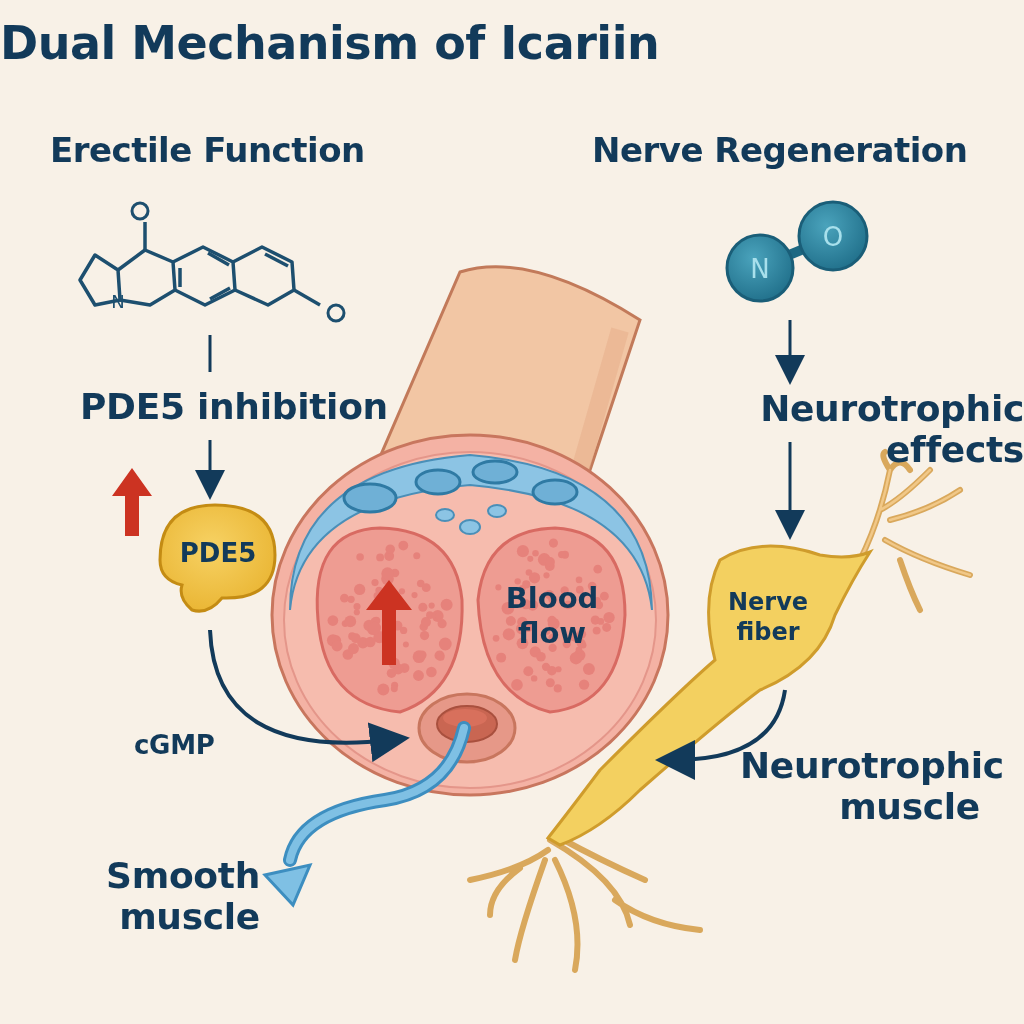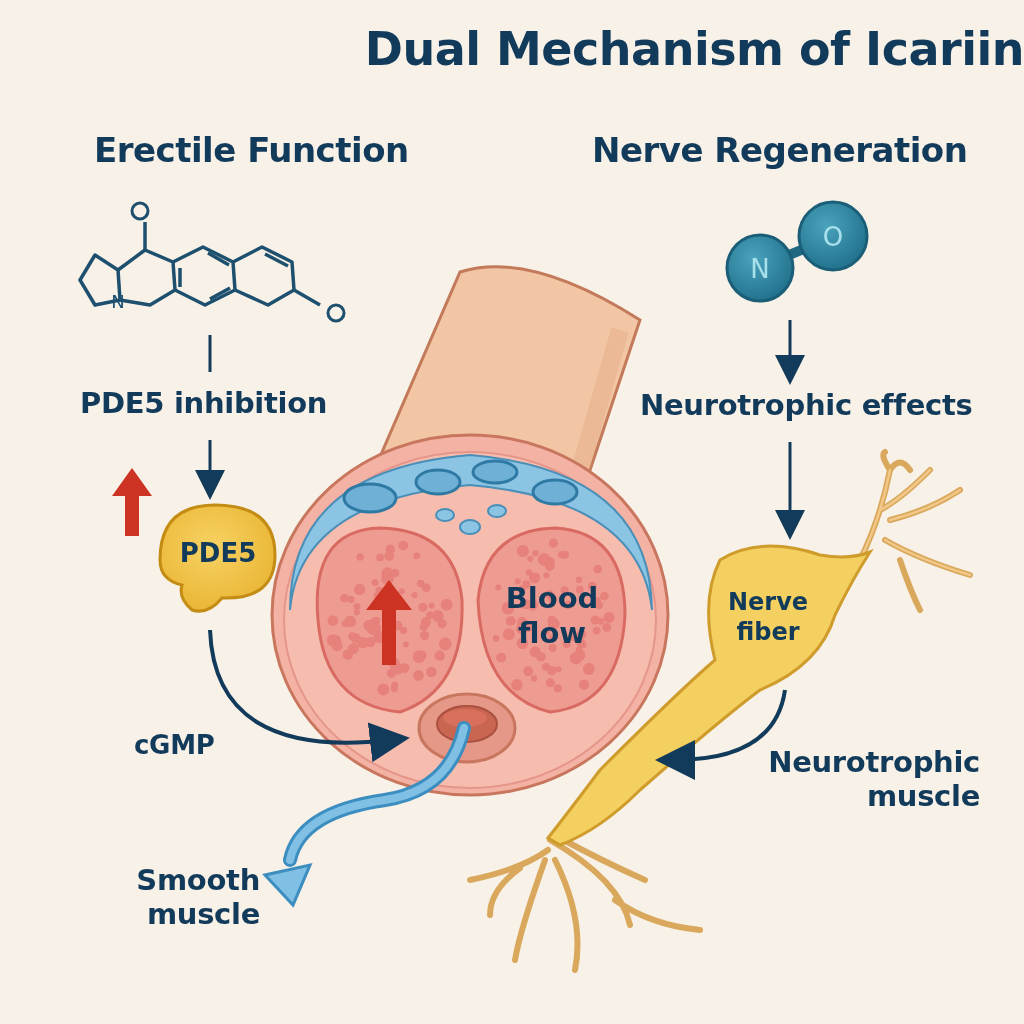--- a/index.html
+++ b/index.html
@@ -1,20 +1,20 @@
 <!DOCTYPE html>
 <html><head>
 <meta charset="utf-8">
 <style>
   html,body{margin:0;padding:0;}
   body{width:1024px;height:1024px;background:#f8f1e7;overflow:hidden;position:relative;font-family:"DejaVu Sans","Liberation Sans",sans-serif;color:#123a5a;}
   .abs{position:absolute;}
-  .title{left:0;width:1024px;top:22px;text-align:right;font-size:46px;font-weight:bold;color:#123a5a;letter-spacing:-0.5px;}
+  .title{left:0;width:1024px;top:16px;text-align:left;font-size:46px;font-weight:bold;color:#123a5a;letter-spacing:-0.5px;}
   .hdr{font-size:34px;font-weight:bold;color:#123a5a;top:130px;letter-spacing:-0.5px;}
-  .lbl{font-size:29px;color:#123a5a;font-weight:bold;letter-spacing:-0.3px;}
+  .lbl{font-size:36px;color:#123a5a;font-weight:bold;letter-spacing:-0.3px;}
   .center{text-align:right;}
   svg.art{position:absolute;left:0;top:0;}
 </style>
 </head>
 <body>
 
 <svg class="art" width="1024" height="1024" viewBox="0 0 1024 1024">
   <defs>
     <marker id="arrNavy" markerWidth="10" markerHeight="10" refX="5" refY="5" orient="auto" markerUnits="strokeWidth">
       <path d="M0,0 L10,5 L0,10 z" fill="#123a5a"></path>
@@ -255,26 +255,26 @@
   <text x="760" y="278" font-family="DejaVu Sans, sans-serif" font-size="26" fill="#a8e0ec" text-anchor="middle">N</text>
   <text x="833" y="246" font-family="DejaVu Sans, sans-serif" font-size="26" fill="#a8e0ec" text-anchor="middle">O</text>
   <text x="218" y="562" font-family="DejaVu Sans, sans-serif" font-weight="bold" font-size="26" fill="#123a5a" text-anchor="middle">PDE5</text>
   <text x="552" y="608" font-family="DejaVu Sans, sans-serif" font-weight="bold" font-size="29" fill="#123a5a" text-anchor="middle">Blood</text>
   <text x="552" y="643" font-family="DejaVu Sans, sans-serif" font-weight="bold" font-size="29" fill="#123a5a" text-anchor="middle">flow</text>
   <text x="768" y="610" font-family="DejaVu Sans, sans-serif" font-weight="bold" font-size="24" fill="#123a5a" text-anchor="middle">Nerve</text>
   <text x="768" y="640" font-family="DejaVu Sans, sans-serif" font-weight="bold" font-size="24" fill="#123a5a" text-anchor="middle">fiber</text>
 </svg>
 
 <div class="abs title">Dual Mechanism of Icariin</div>
-<div class="abs hdr" style="left:50px;margin-left:44px;">Erectile Function</div>
+<div class="abs hdr" style="left:50px;">Erectile Function</div>
 <div class="abs hdr" style="left:592px;">Nerve Regeneration</div>
 
 <div class="abs lbl" style="left:80px;top:386px;">PDE5 inhibition</div>
 <div class="abs lbl" style="left:134px;top:730px;font-size:26px;">cGMP</div>
-<div class="abs lbl center" style="left:100px;top:855px;width:160px;margin-top:8px;">
+<div class="abs lbl center" style="left:100px;top:855px;width:160px;">
   <div>Smooth</div>
   <div>muscle</div>
 </div>
 
 <div class="abs lbl" style="left:640px;top:388px;text-align:right;">Neurotrophic effects</div>
 <div class="abs lbl center" style="left:740px;top:745px;width:240px;">
   <div>Neurotrophic</div>
   <div>muscle</div>
 </div>
 

